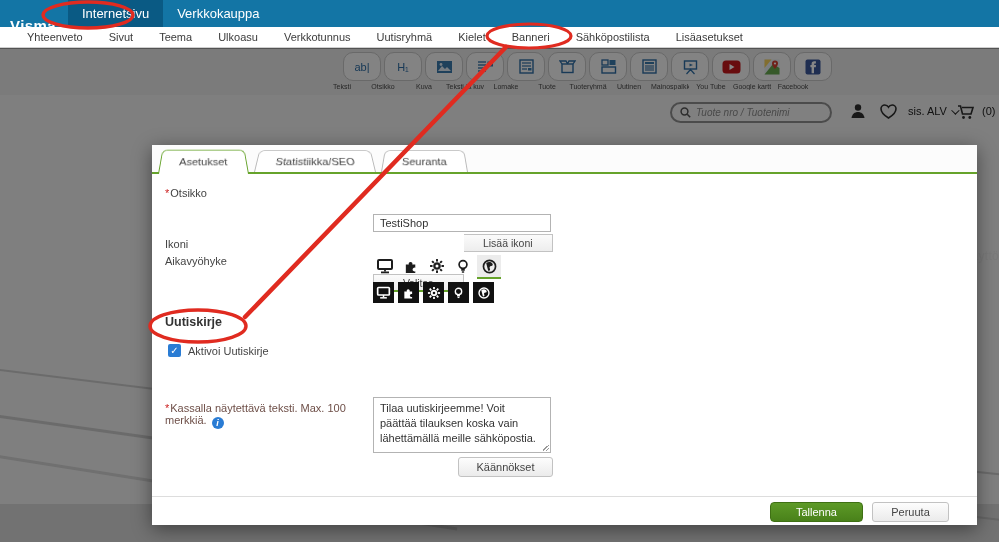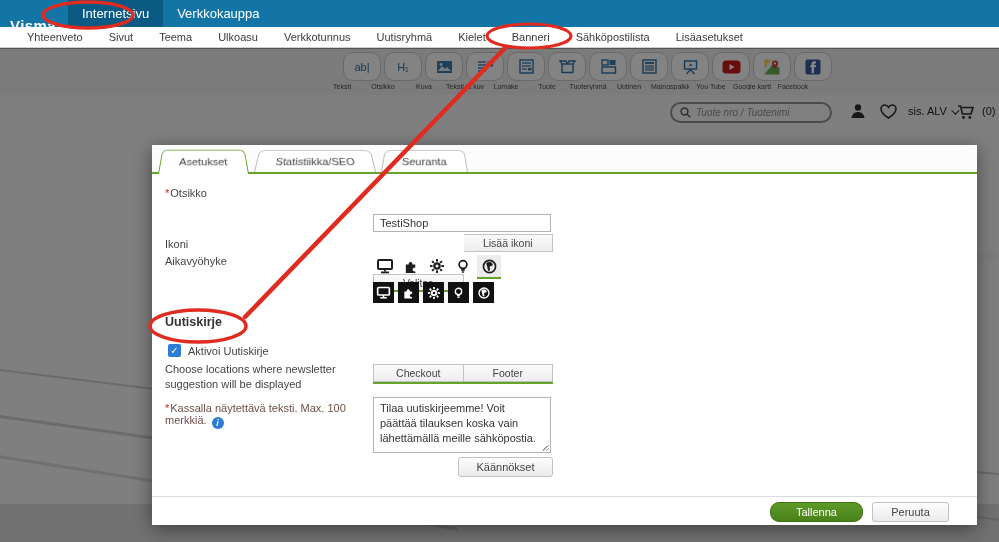--- a/index.html
+++ b/index.html
@@ -70,21 +70,21 @@
   .locations { position:absolute; left:13px; top:217px; width:208px; font-size:11px; color:#444; line-height:1.4; }
   .infodot { display:inline-block; width:12px; height:12px; border-radius:50%; background:#2a7cd4; color:#fff; font-size:9px; font-weight:700; text-align:center; line-height:12px; margin-left:5px; vertical-align:-2px; font-style:italic; }
   textarea.ta { width:178px; height:56px; border:1px solid #b3b3b3; font-size:11px; font-family:inherit; color:#333; padding:3px 6px; resize:none; line-height:1.35; }
   .tawrap { position:absolute; left:221px; top:252px; }
   .tawrap::after { content:""; position:absolute; right:2px; bottom:4px; width:7px; height:7px; background:
      linear-gradient(135deg, transparent 50%, #999 50% 58%, transparent 58% 72%, #999 72% 80%, transparent 80%); }
   .pushbtn { height:20px; background:linear-gradient(#fdfdfd,#ebebeb); border:1px solid #c2c2c2; border-radius:3px; font-size:11px; color:#444; text-align:center; line-height:18px; cursor:pointer; }
   .btn-kaannokset { position:absolute; left:306px; top:312px; width:95px; }
 
   .mfooter { position:absolute; left:0; top:351px; width:100%; height:29px; border-top:1px solid #ddd; background:#fff; }
-  .btn-save { position:absolute; left:618px; top:5px; width:93px; height:20px; background:linear-gradient(#5d9a27,#49811a); border:1px solid #3f7014; border-radius:9px; color:#fff; font-size:11px; text-align:center; line-height:19px; cursor:pointer; }
+  .btn-save { position:absolute; left:618px; top:5px; width:93px; height:20px; background:linear-gradient(#5d9a27,#49811a); border:1px solid #3f7014; border-radius:4px; color:#fff; font-size:11px; text-align:center; line-height:19px; cursor:pointer; }
   .btn-cancel { position:absolute; left:720px; top:5px; width:77px; height:20px; }
 
   
   .annot { position:absolute; left:0; top:0; width:999px; height:542px; z-index:60; pointer-events:none; }
 
   .hidden-defs { position:absolute; width:0; height:0; overflow:hidden; }
 </style>
 </head>
 <body>
 
@@ -392,28 +392,20 @@
           <svg width="14" height="14" viewBox="0 0 18 18">
             <use href="#sym-globe"></use>
           </svg>
         </div>
     </div>
 
     <div class="sechead">Uutiskirje</div>
     <div class="cbx">✓</div>
     <div class="cbxlabel">Aktivoi Uutiskirje</div>
 
-    <div class="locations">Choose locations where newsletter suggestion will be displayed</div>
-    <div class="fld" style="top:219px;">
-      <div class="btngroup">
-        <div class="sbtn">Checkout</div>
-        <div class="sbtn">Footer</div>
-      </div>
-      <div class="grp-underline"></div>
-    </div>
 
     <div class="flabel" style="top:257px; width:215px; color:#6e4f48;">
       <span class="req">*</span><span>Kassalla näytettävä teksti. Max. 100 merkkiä.</span><span class="infodot">i</span>
     </div>
     <div class="tawrap">
       <textarea class="ta" style="">Tilaa uutiskirjeemme! Voit päättää tilauksen koska vain lähettämällä meille sähköpostia.</textarea>
     </div>
     <div class="pushbtn btn-kaannokset">Käännökset</div>
 
     <div class="mfooter">

